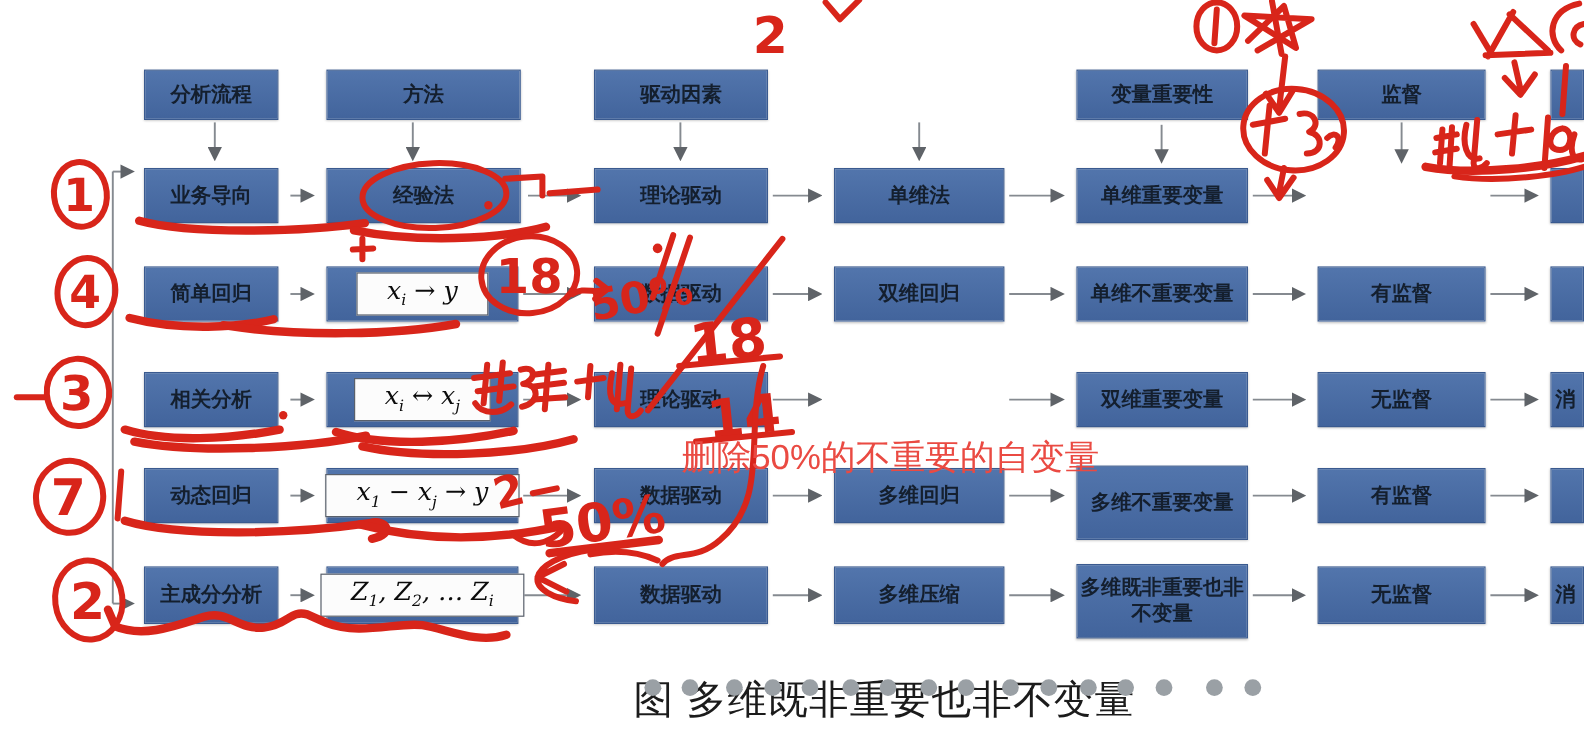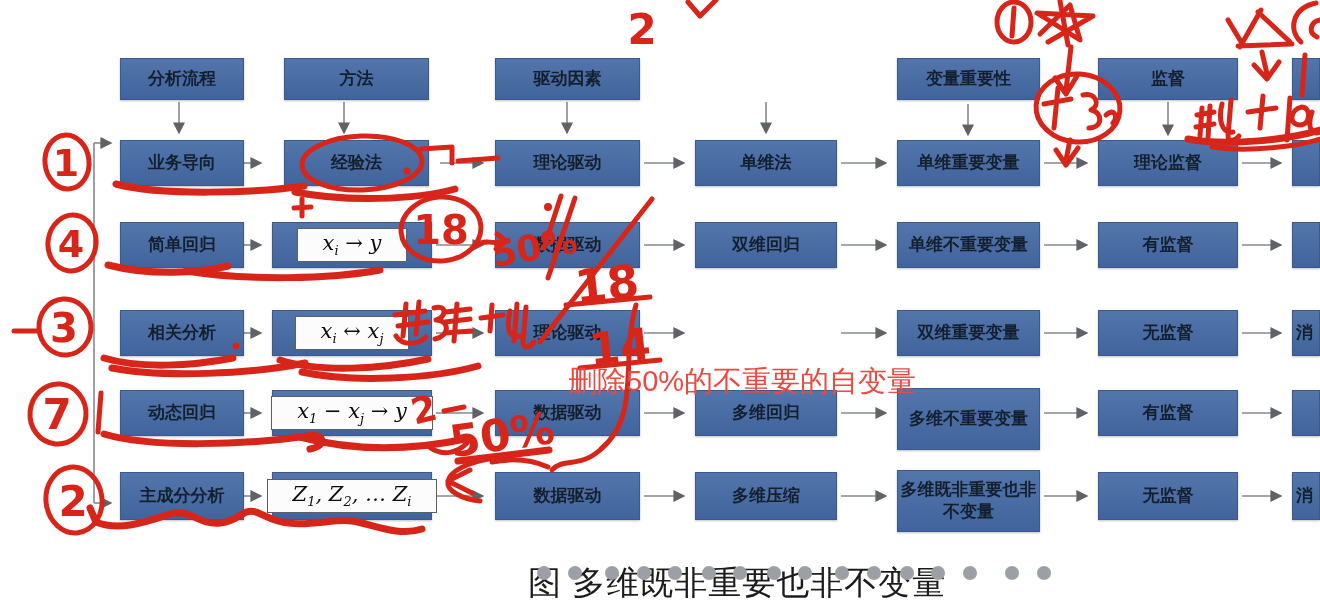--- a/index.html
+++ b/index.html
@@ -5,21 +5,21 @@
   html,body{margin:0;padding:0;background:#ffffff;}
   .stage{position:relative;width:1320px;height:610px;background:#fff;overflow:hidden;
          font-family:"Liberation Sans","DejaVu Sans",sans-serif;}
   svg.layer{position:absolute;left:0;top:0;width:1320px;height:610px;pointer-events:none;}
   .wires{z-index:1;}
   .ink{z-index:6;}
   .box{position:absolute;z-index:3;display:flex;align-items:center;justify-content:center;
        background:linear-gradient(180deg,#5275ac,#42649c);border:1px solid #3a5a8f;
        color:#141f2e;font-weight:700;font-size:17px;line-height:1.3;text-align:center;
        box-shadow:0 1px 2px rgba(0,0,0,.25);box-sizing:border-box;}
-  .c1{left:120px;width:124px}.c2{left:284px;width:145px}.c2w{left:272px;width:160px}
+  .c1{left:120px;width:112px}.c2{left:272px;width:162px}.c2w{left:272px;width:160px}
   .c3{left:495px;width:145px}.c4{left:695px;width:142px}.c5{left:897px;width:143px}
   .c6{left:1098px;width:140px}.c7{left:1292px;width:28px}
   .rh{top:58px;height:42px}.r1{top:140px;height:46px}.r2{top:222px;height:46px}
   .r3{top:310px;height:46px}.r4{top:390px;height:46px}.r5{top:472px;height:48px}
   .c5.r4{top:388px;height:62px}.c5.r5{top:470px;height:62px}
   .c7{justify-content:flex-start;padding-left:3px;overflow:hidden;}
   .formula .fx{background:#fcfcfc;border:1px solid #59606b;padding:1px 25px;
        font-family:"DejaVu Serif",serif;font-style:italic;font-weight:400;
        font-size:21px;color:#0b0b0b;white-space:nowrap;}
   .formula .fx sub{font-size:13px;}
@@ -130,21 +130,20 @@
   <div class="box c4 r2">双维回归</div>
   <div class="box c4 r4">多维回归</div>
   <div class="box c4 r5">多维压缩</div>
 
   <div class="box c5 r1">单维重要变量</div>
   <div class="box c5 r2">单维不重要变量</div>
   <div class="box c5 r3">双维重要变量</div>
   <div class="box c5 r4">多维不重要变量</div>
   <div class="box c5 r5">多维既非重要也非不变量</div>
 
-  <div class="box c6 r1">理论监督</div>
   <div class="box c6 r2">有监督</div>
   <div class="box c6 r3">无监督</div>
   <div class="box c6 r4">有监督</div>
   <div class="box c6 r5">无监督</div>
 
   <div class="box c7 r1"></div>
   <div class="box c7 r2"></div>
   <div class="box c7 r3">消</div>
   <div class="box c7 r4"></div>
   <div class="box c7 r5">消</div>

